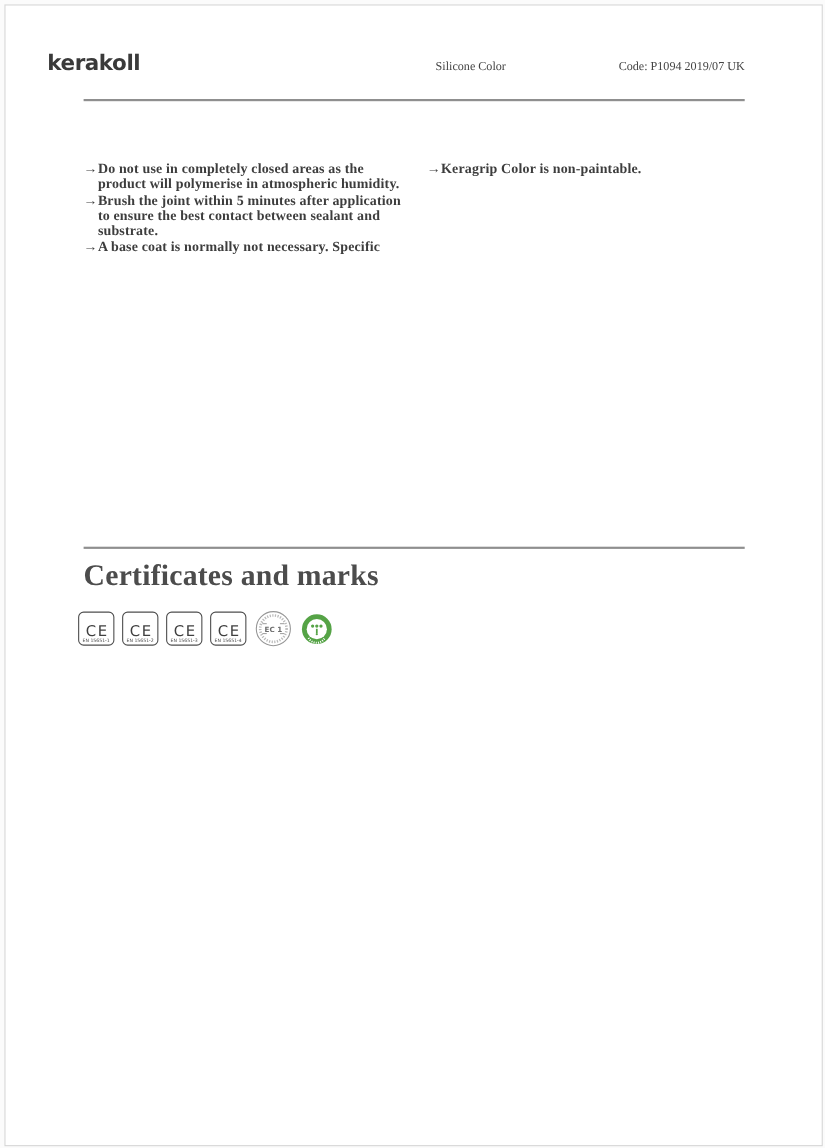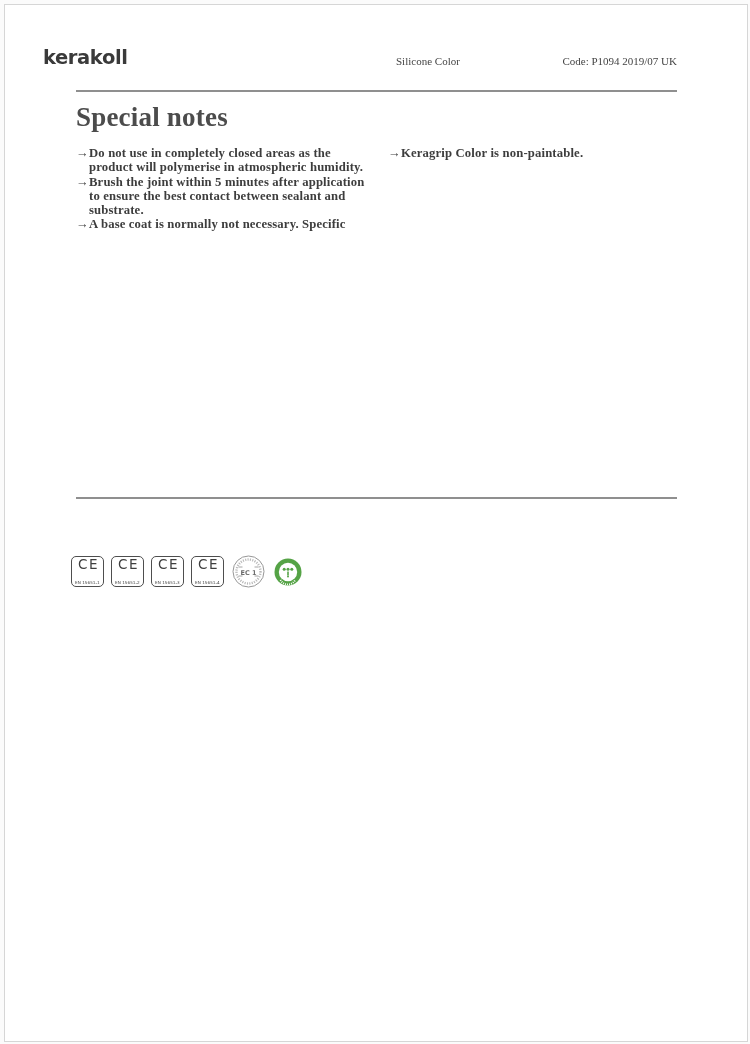--- a/index.html
+++ b/index.html
@@ -63,21 +63,21 @@
   .continuation { margin-left:13px; }
 
   
   .marks-row {
     position:absolute; left:66px; top:549px;
     display:flex; align-items:center; gap:7px;
   }
   .ce-box {
     width:33px; height:31px; flex:none;
     border:1.2px solid #4e4e4e; border-radius:5px;
-    display:flex; flex-direction:column; align-items:center; justify-content:space-between;
+    display:flex; flex-direction:column; align-items:center; justify-content:flex-end;
     padding-top:1px;
   }
   .ce-glyph {
     font-family:"DejaVu Sans", sans-serif;
     font-size:13.5px; line-height:13px; font-weight:400;
     letter-spacing:1.5px; color:#3f3f3f; padding-left:2px;
   }
   .ce-std {
     font-family:"DejaVu Sans", sans-serif;
     font-size:10px; color:#4a4a4a; white-space:nowrap;
@@ -90,21 +90,20 @@
 <body>
 
 <div class="page">
 
   <div class="logo">kerakoll</div>
   <div class="product-name">Silicone Color</div>
   <div class="doc-code">Code: P1094 2019/07 UK</div>
 
   <hr class="rule rule-1">
 
-  <h1 class="section-title title-1">Special notes</h1>
 
   <div class="notes-columns">
     <div class="notes-col left">
       <div class="bullet">
         <span class="arrow">→</span>
         <span class="btext">Do not use in completely closed areas as the product will polymerise in atmospheric humidity.</span>
       </div>
       <div class="bullet">
         <span class="arrow">→</span>
         <span class="btext">Brush the joint within 5 minutes after application to ensure the best contact between sealant and substrate.</span>
@@ -117,20 +116,21 @@
     <div class="notes-col right">
       <div class="bullet">
         <span class="arrow">→</span>
         <span class="btext">Keragrip Color is non-paintable.</span>
       </div>
     </div>
   </div>
 
   <hr class="rule rule-2">
 
+  <h1 class="section-title title-2">Certificates and marks</h1>
 
   <div class="marks-row">
 
     <div class="ce-box">
       <div class="ce-glyph">CE</div>
       <div class="ce-std">EN 15651-1</div>
     </div>
     <div class="ce-box">
       <div class="ce-glyph">CE</div>
       <div class="ce-std">EN 15651-2</div>

